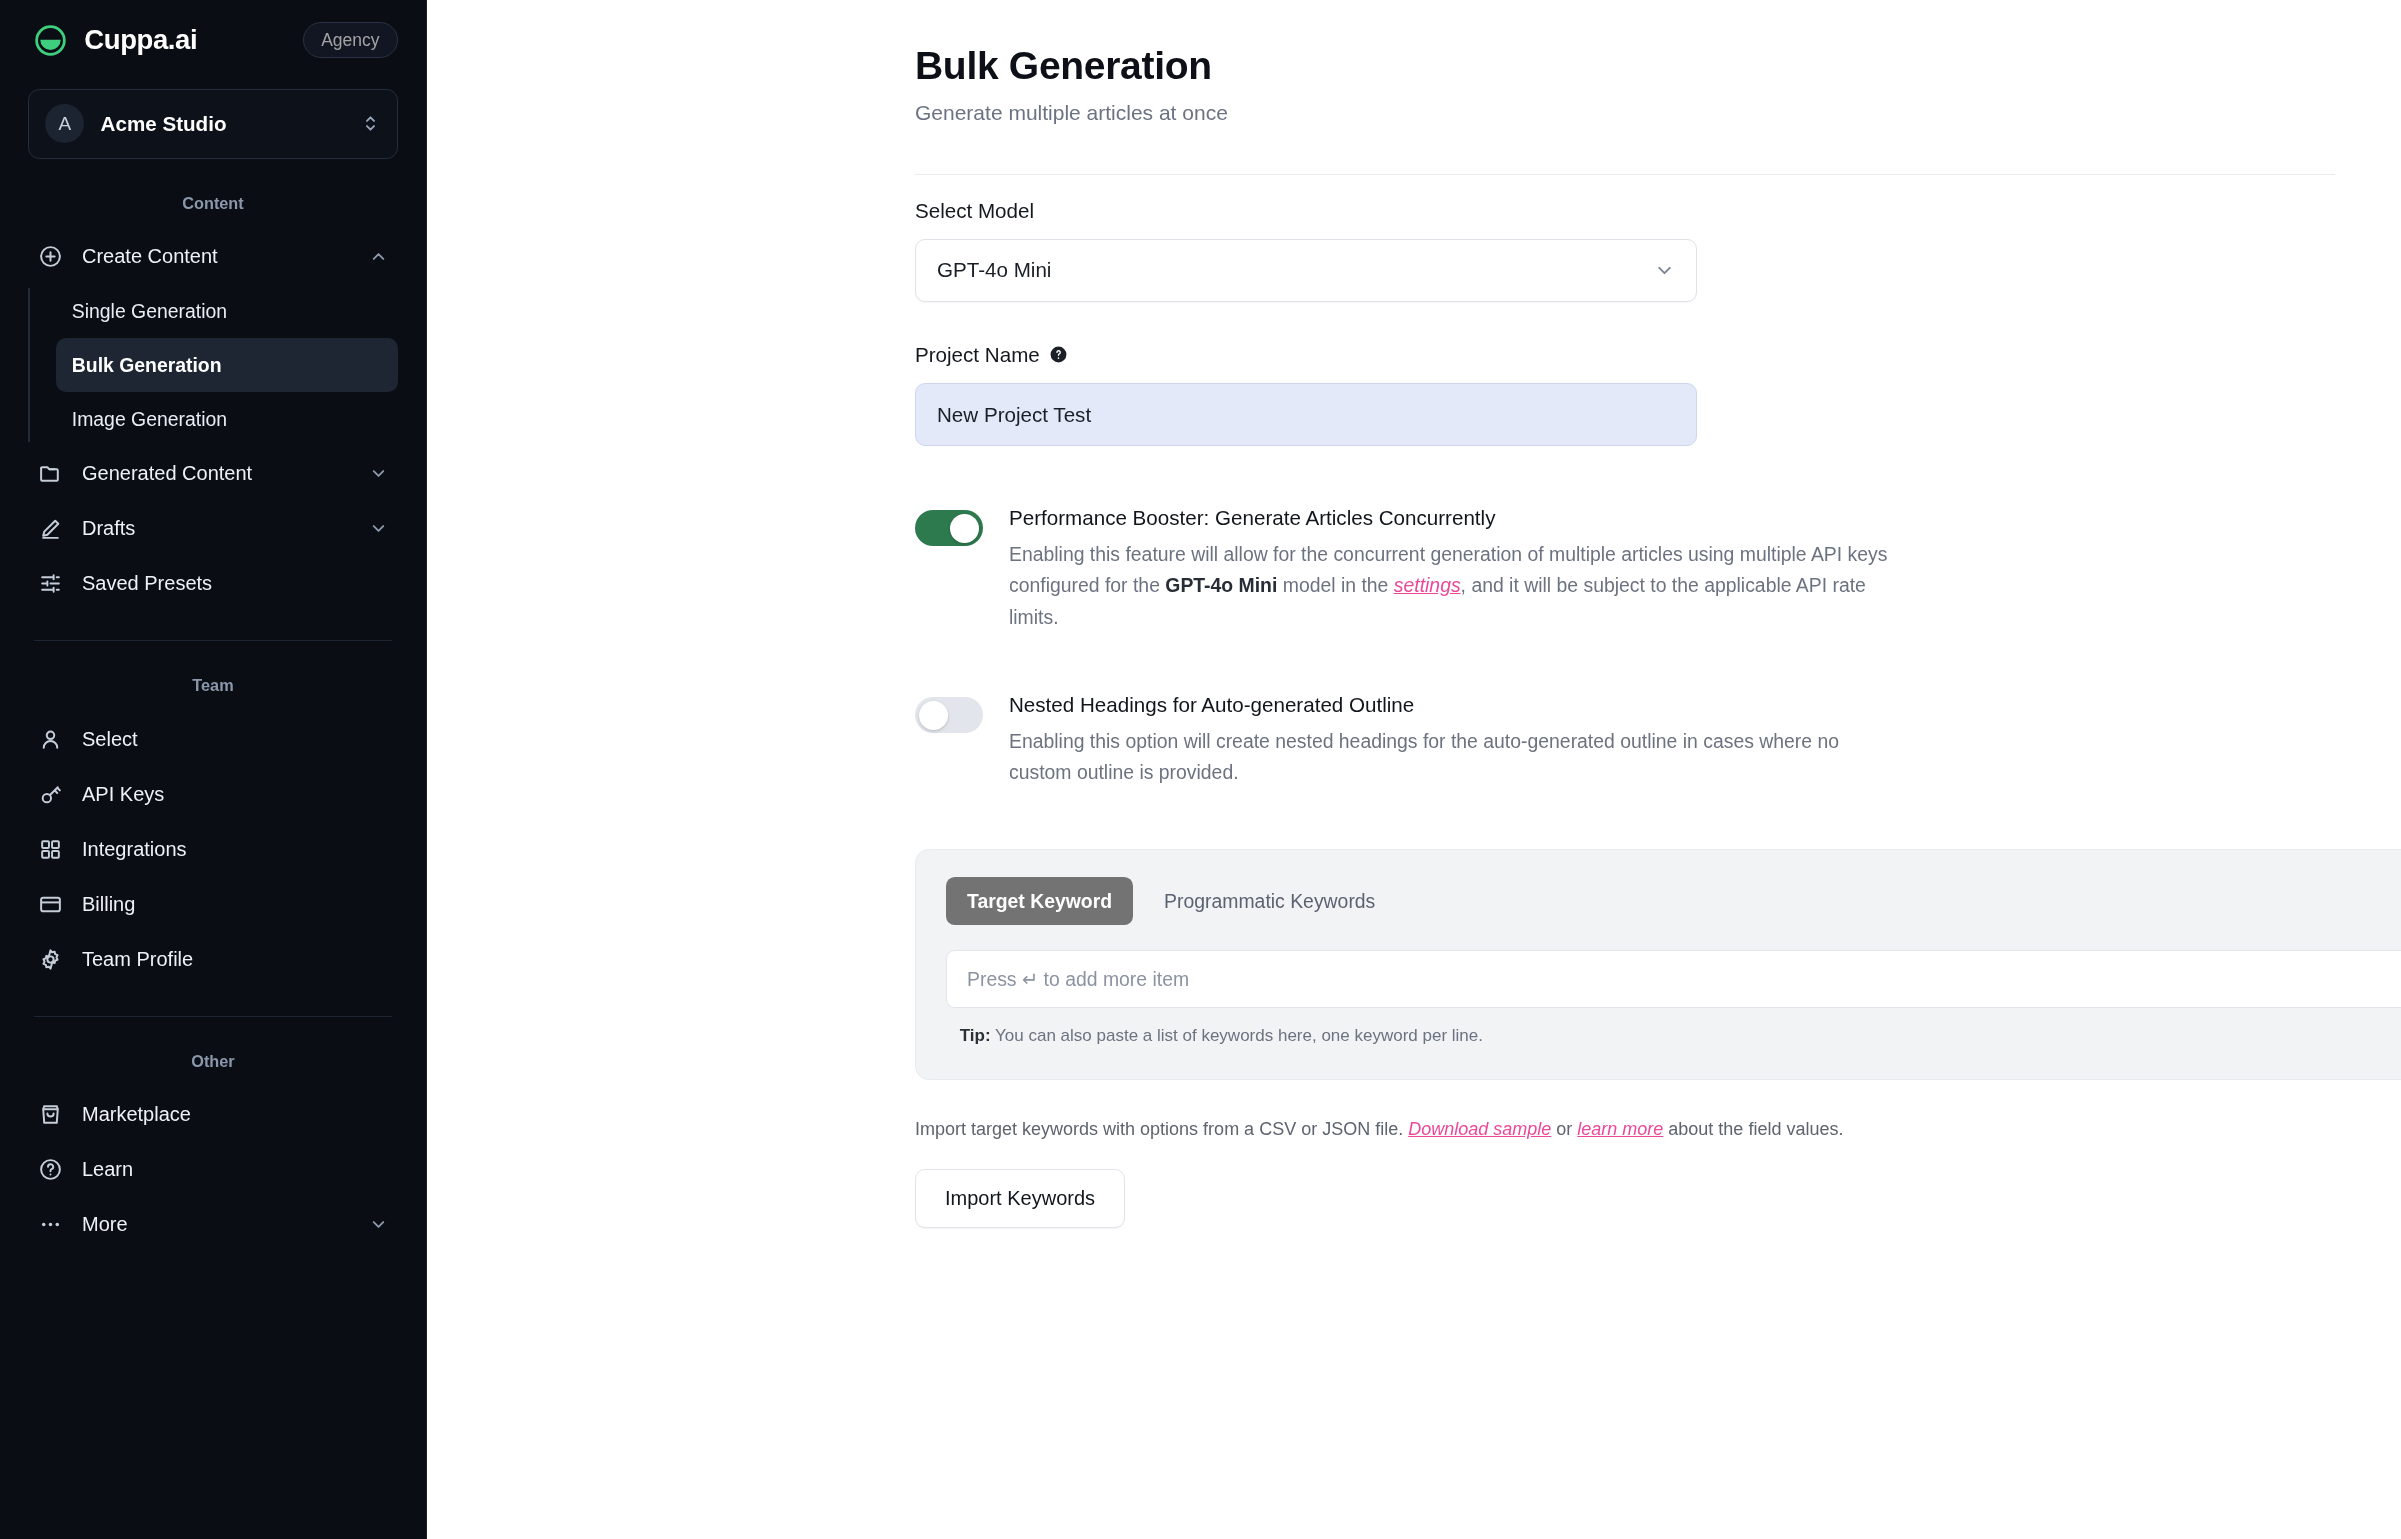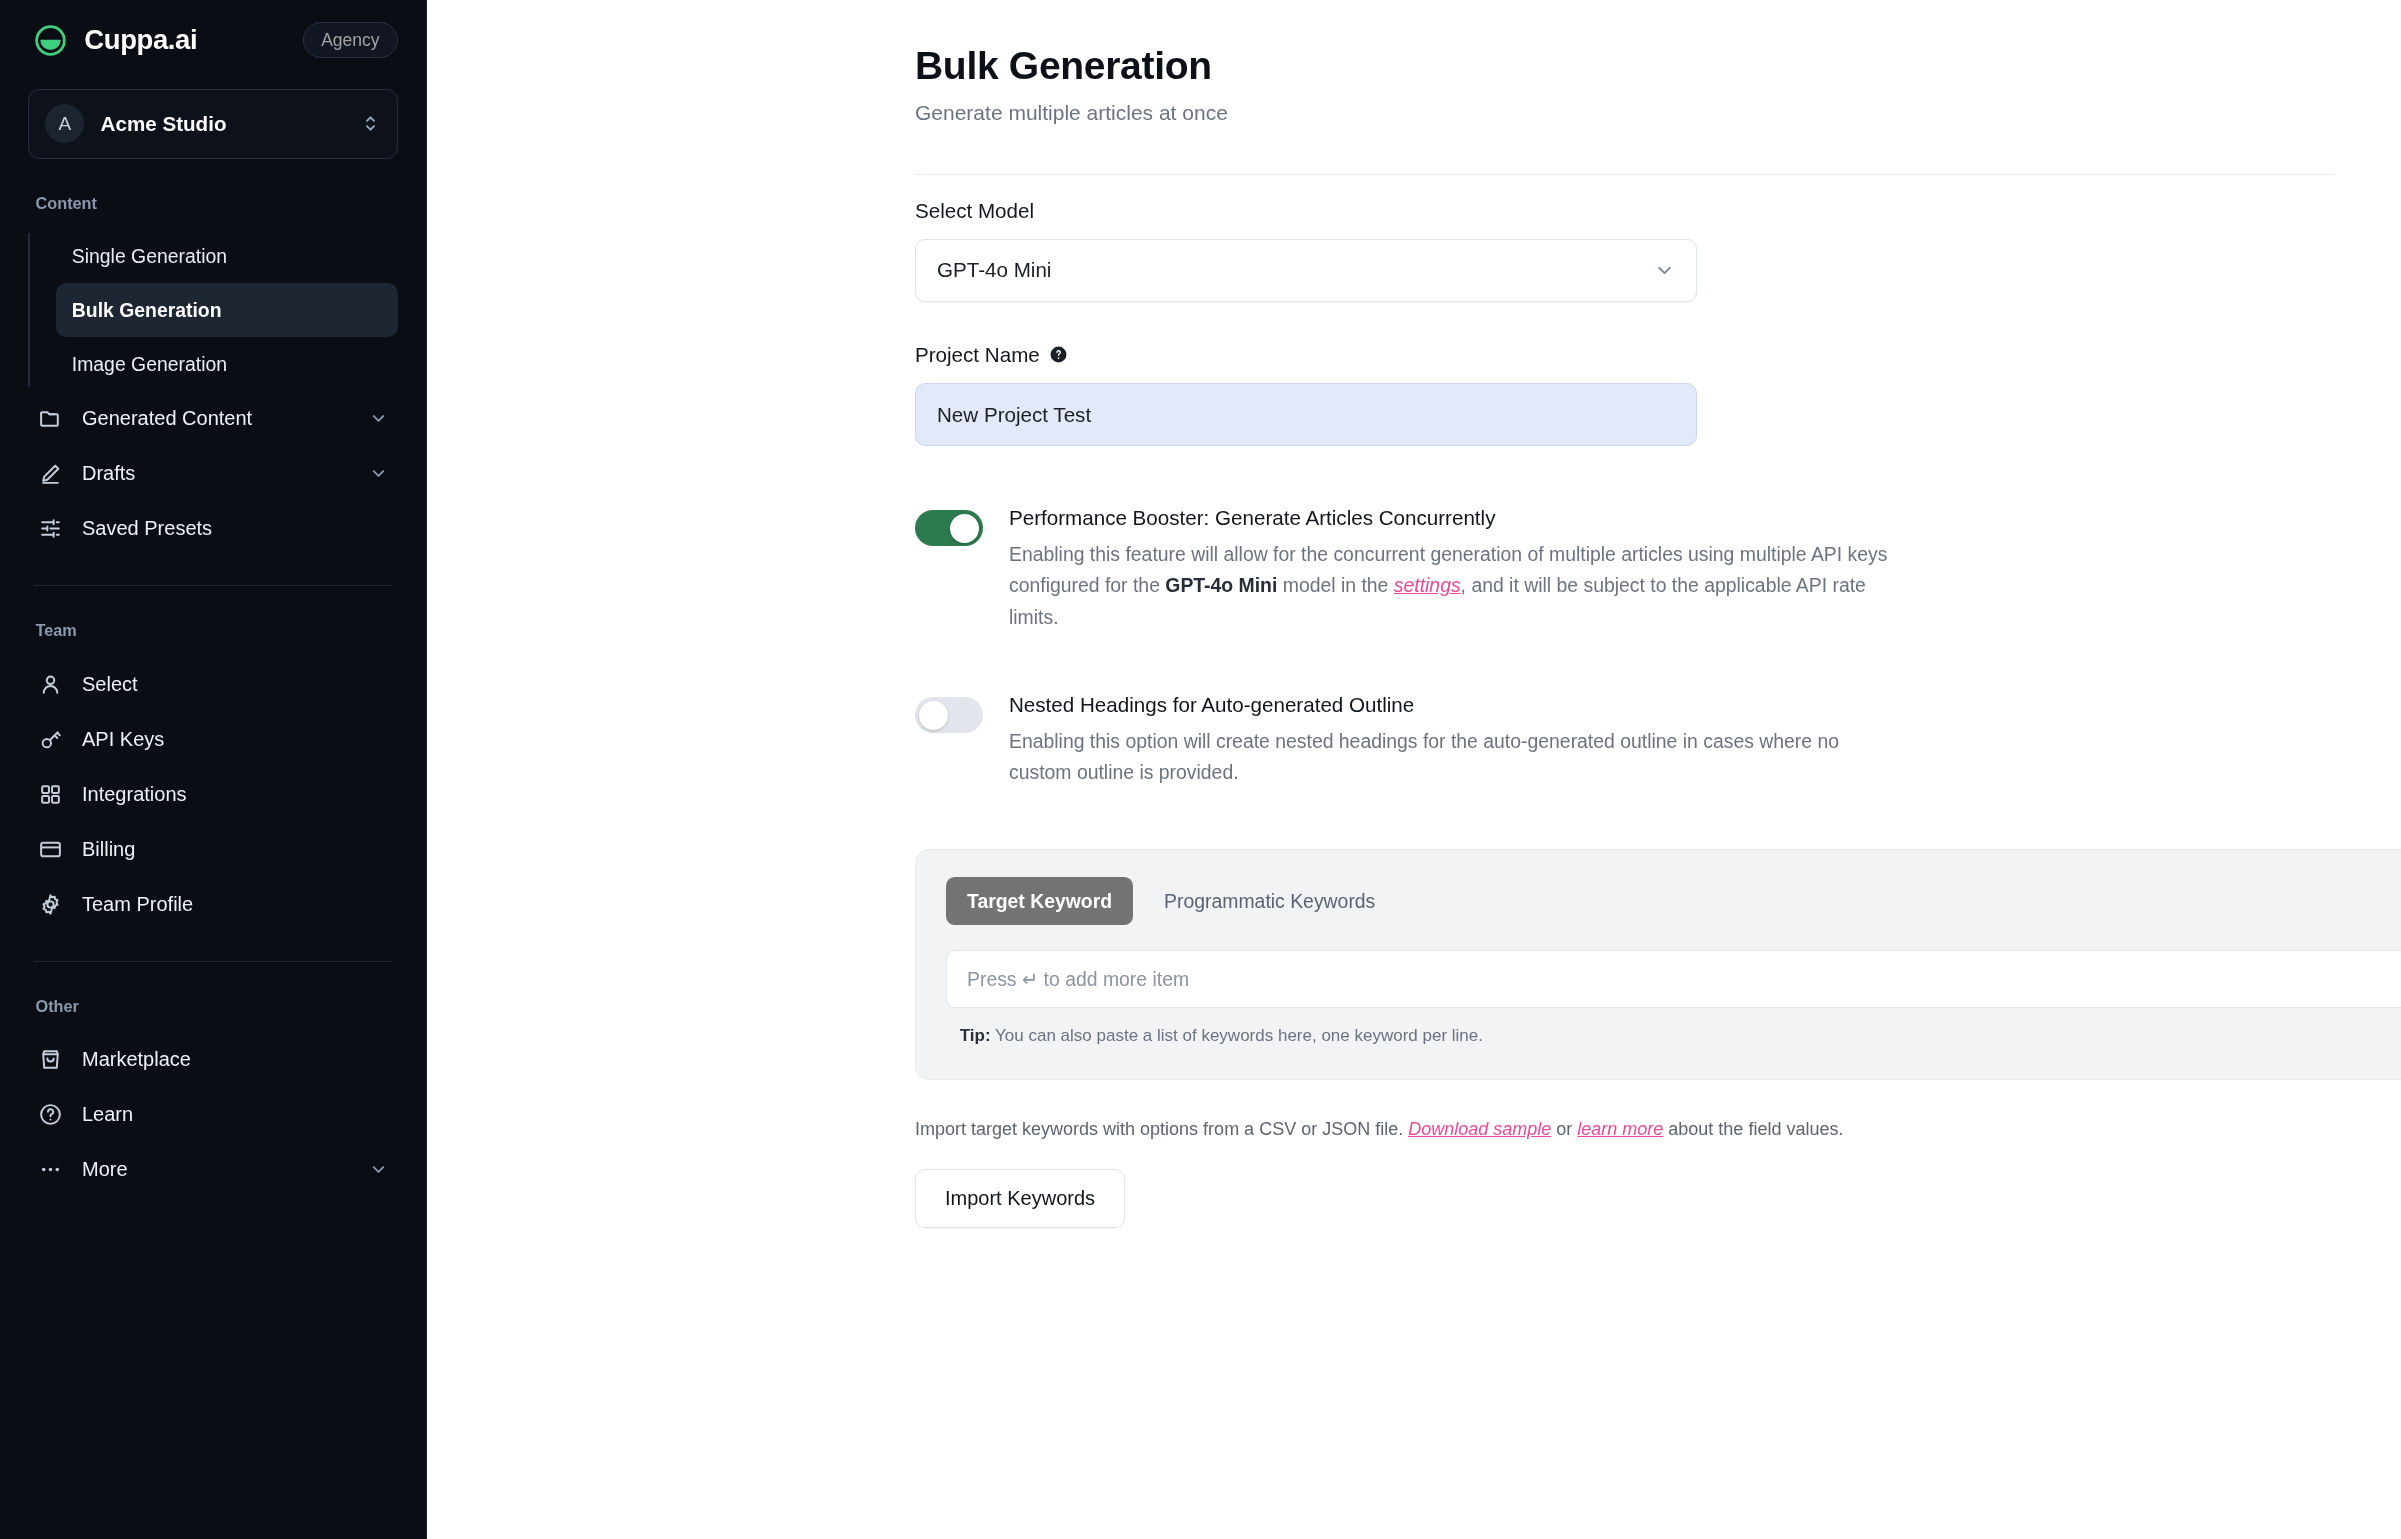--- a/index.html
+++ b/index.html
@@ -11,20 +11,21 @@
   }
   .app { display: flex; width: 2401px; height: 1539px; }
 
   
   .sidebar {
     width: 427px; flex: 0 0 427px; height: 1539px;
     background: #0a0d14;
     border-right: 1.9px solid #1b2130;
     padding: 0 28px;
     position: relative;
+    text-align: center;
   }
   .brand-row {
     display: flex; align-items: center; height: 80px;
     padding-left: 5px;
   }
   .brand-logo { width: 35px; height: 35px; flex: 0 0 35px; margin-right: 16.3px; }
   .brand-name {
     color: #ffffff; font-size: 27.5px; font-weight: bold;
     letter-spacing: -0.4px; white-space: nowrap;
   }
@@ -178,20 +179,30 @@
     <div class="workspace">
       <div class="ws-avatar">A</div>
       <div class="ws-name">Acme Studio</div>
       <svg class="ws-caret" viewBox="0 0 24 24" fill="none" stroke="currentColor" stroke-width="2.2">
         <path d="M8 9l4-4 4 4M8 15l4 4 4-4" stroke-linecap="round" stroke-linejoin="round"></path>
       </svg>
     </div>
 
     <div class="nav-section-label">Content</div>
 
+    <div class="nav-item">
+      <svg class="nav-icon" viewBox="0 0 24 24" fill="none" stroke="currentColor" stroke-width="1.9">
+        <circle cx="12" cy="12" r="9"></circle>
+          <path d="M12 8v8M8 12h8" stroke-linecap="round"></path>
+      </svg>
+      <span class="nav-label">Create Content</span>
+      <svg class="nav-chev" viewBox="0 0 24 24" fill="none" stroke="currentColor" stroke-width="2.4">
+        <path d="M6 15l6-6 6 6" stroke-linecap="round" stroke-linejoin="round"></path>
+      </svg>
+    </div>
 
     <div class="subnav">
       <div class="subnav-item">
         <span class="subnav-label">Single Generation</span>
       </div>
       <div class="subnav-item active">
         <span class="subnav-label">Bulk Generation</span>
       </div>
       <div class="subnav-item">
         <span class="subnav-label">Image Generation</span>

